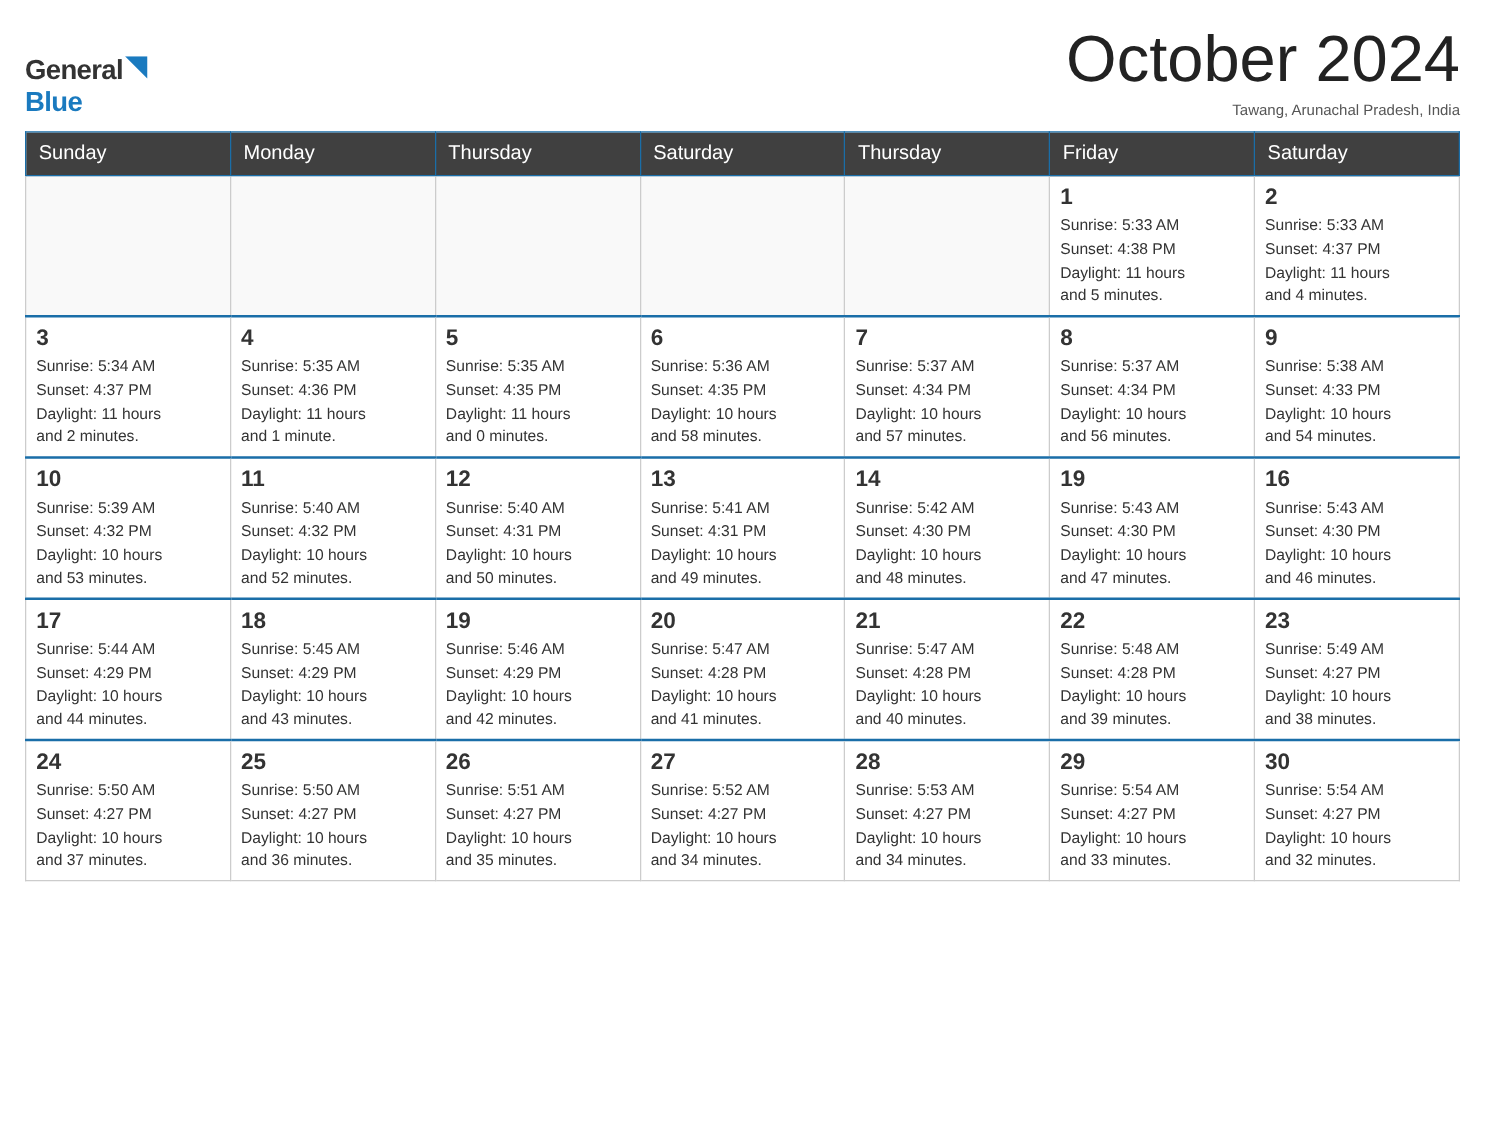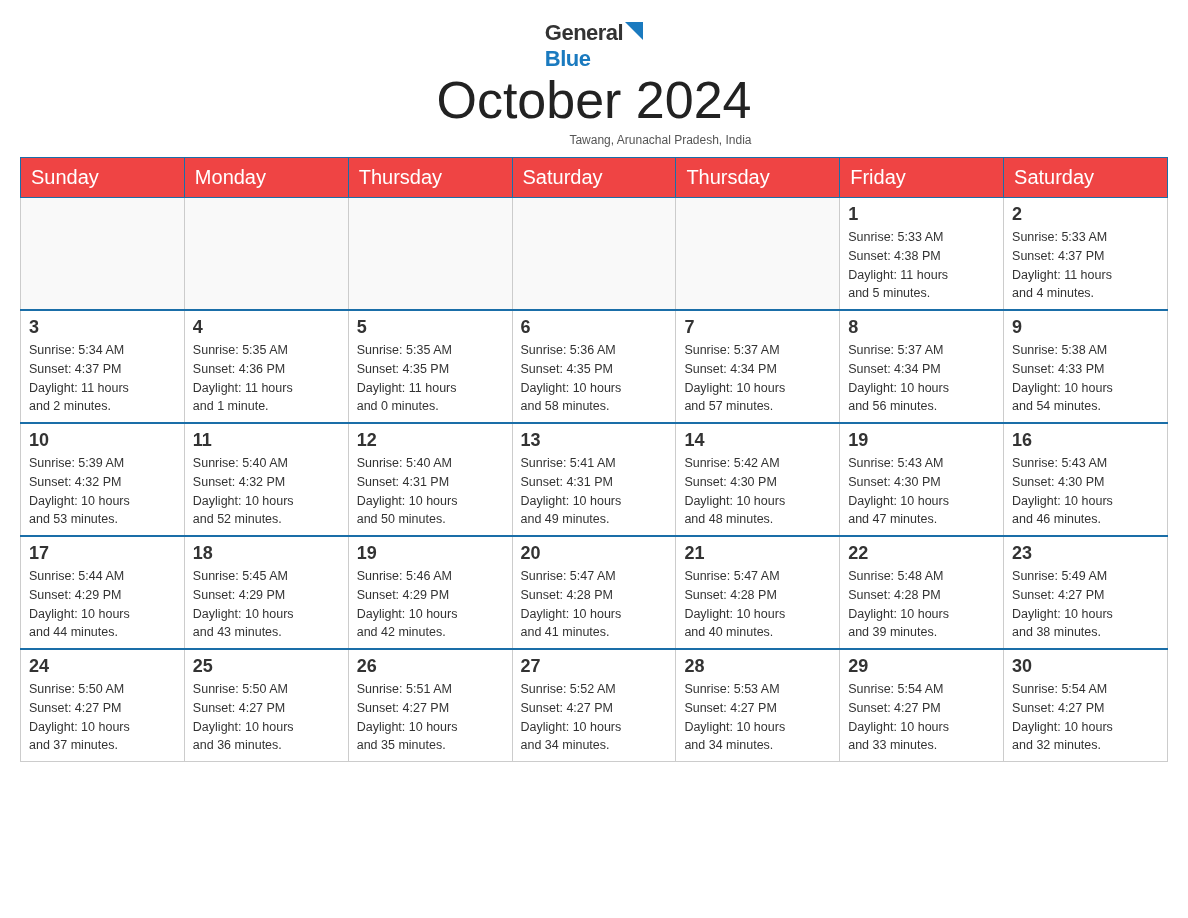--- a/index.html
+++ b/index.html
@@ -6,23 +6,22 @@
     body {
       background: #fff;
       font-family: Arial, sans-serif;
       width: 1188px;
       min-height: 918px;
       padding: 20px;
     }
     .header {
       display: flex;
       justify-content: space-between;
-      align-items: center;
+      align-items: flex-end;
       margin-bottom: 10px;
-      flex-direction: column;
     }
     .logo {
       display: flex;
       flex-direction: column;
       align-items: flex-start;
     }
     .logo-general {
       font-size: 22px;
       font-weight: bold;
       color: #333;
@@ -51,23 +50,23 @@
       font-size: 12px;
       color: #555;
       margin-top: 4px;
     }
     .calendar {
       width: 100%;
       border-collapse: collapse;
       margin-top: 10px;
     }
     .calendar th {
-      background-color: #ef4444;
+      background-color: #404040;
       color: #fff;
-      font-size: 20px;
+      font-size: 16px;
       font-weight: normal;
       padding: 8px 10px;
       text-align: left;
       border: 1px solid #1a6ea8;
     }
     .calendar td {
       border: 1px solid #ccc;
       vertical-align: top;
       padding: 6px 8px;
       width: 14.28%;

